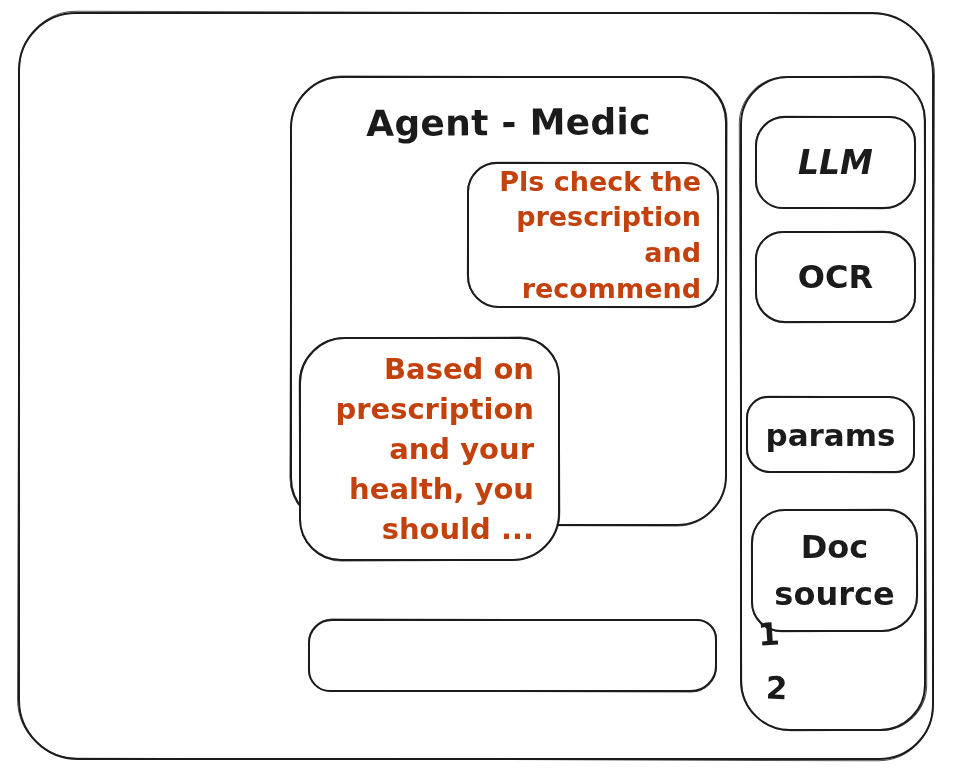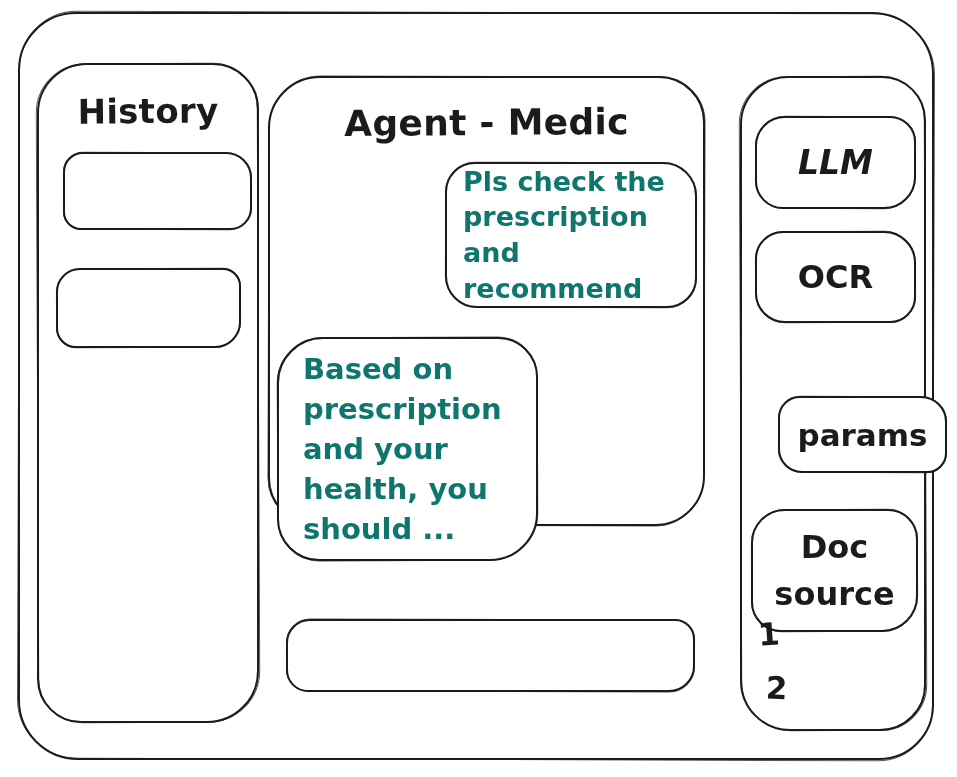--- a/index.html
+++ b/index.html
@@ -69,40 +69,40 @@
     border-radius: 20px 26px 22px 18px;
   }
   .history-item-2 {
     left: 17px; top: 203px;
     width: 185px; height: 80px;
     border-radius: 24px 18px 26px 20px;
   }
 
   
   .chat-panel {
-    left: 268px; top: 76px;
+    left: 290px; top: 76px;
     width: 437px; height: 450px;
     border-radius: 52px 46px 50px 48px;
     text-decoration: underline;
   }
   .chat-title {
     position: absolute;
     top: 24px; left: 0;
     width: 100%;
     text-align: center;
     font-size: 36px;
     transform: rotate(-0.4deg);
   }
   .bubble {
     display: flex;
     align-items: center;
     justify-content: center;
-    text-align: left;
-    font-weight: 700;
-    color: #0f766e;
+    text-align: right;
+    font-weight: 700;
+    color: #c2410c;
   }
   .bubble-user {
     left: 175px; top: 84px;
     width: 252px; height: 146px;
     border-radius: 30px 34px 30px 32px;
     font-size: 27px;
     line-height: 1.32;
     padding: 8px 16px;
   }
   .bubble-assistant {
@@ -155,21 +155,20 @@
     left: 13px; top: 153px;
     width: 161px; height: 92px;
     border-radius: 28px 32px 26px 30px;
     font-size: 32px;
   }
   .tool-params {
     left: 4px; top: 318px;
     width: 169px; height: 77px;
     border-radius: 22px 26px 20px 24px;
     font-size: 31px;
-    margin-left: 32px;
   }
   .tool-doc {
     left: 9px; top: 431px;
     width: 167px; height: 123px;
     border-radius: 34px 30px 36px 30px;
     font-size: 32px;
     line-height: 1.45;
     white-space: normal;
     padding: 8px 14px;
   }
@@ -183,25 +182,20 @@
   .doc-num-1 { left: 16px; top: 538px; transform: rotate(-4deg); }
   .doc-num-2 { left: 24px; top: 592px; transform: rotate(2deg); }
 </style>
 </head>
 <body>
 
 <div class="canvas">
 
   <div class="sketch frame"></div>
 
-  <aside class="sketch alt history-panel">
-    <div class="label history-title">History</div>
-    <div class="sketch history-item-1"></div>
-    <div class="sketch alt history-item-2"></div>
-  </aside>
 
   <main class="sketch chat-panel">
     <div class="label chat-title">Agent - Medic</div>
 
     <div class="sketch bubble bubble-user">Pls check the prescription and recommend</div>
 
     <div class="sketch alt bubble bubble-assistant">Based on prescription and your health, you should ...</div>
 
     <div class="sketch chat-input">
       <input type="text" placeholder="" style="">

